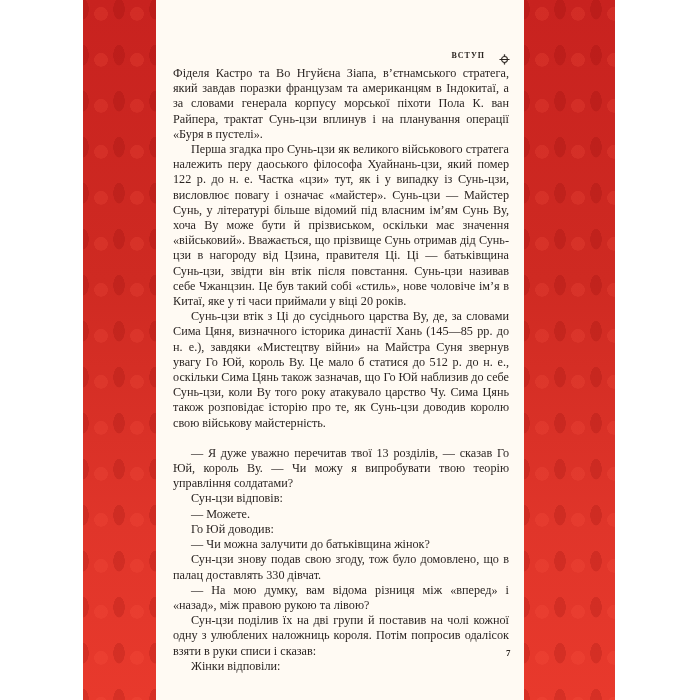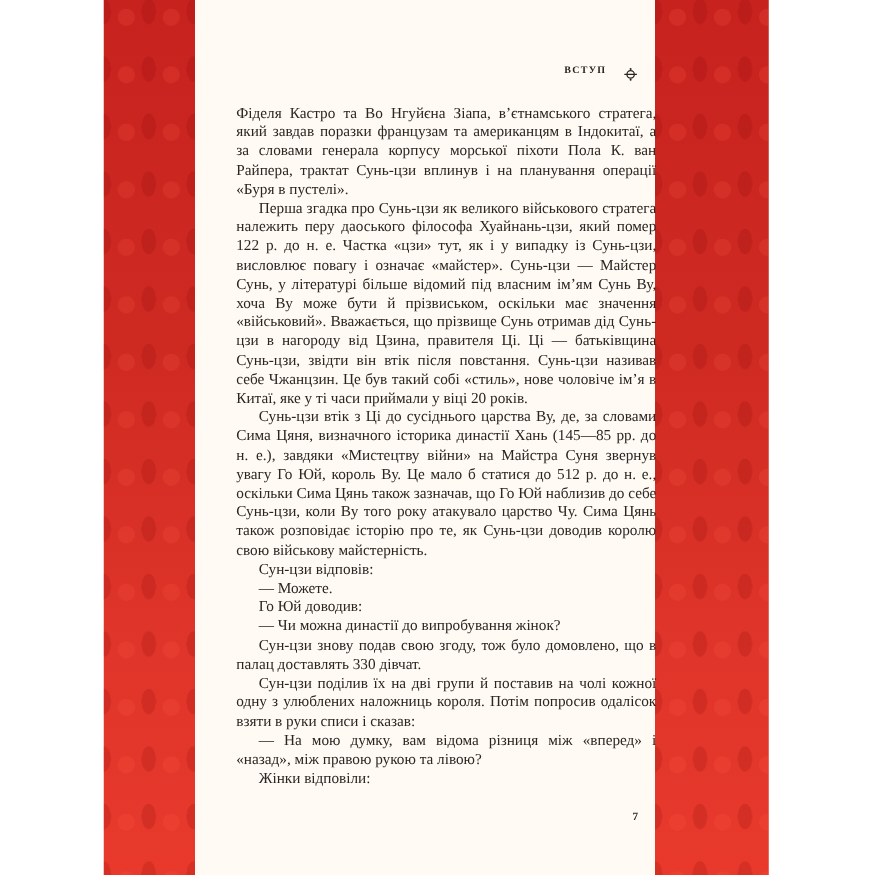--- a/index.html
+++ b/index.html
@@ -23,25 +23,24 @@
   .running-head {
     position:absolute; top:50px; right:14px;
     display:flex; align-items:center; gap:14px;padding-left:20px;
   }
   .running-head .title {
     font-family:"Liberation Serif",serif; font-weight:bold;
     font-size:8px; letter-spacing:1px; color:#2a2420;
   }
   .running-head .orn { width:11px; height:11px; display:inline-block; }
   .text {
-    position:absolute; left:17px; top:83px; width:336px;
+    position:absolute; left:17px; top:66px; width:336px;
     font-family:"Liberation Serif",serif;
     font-size:12.2px; line-height:15.2px; color:#2b2523;
     text-align:justify;
-    margin-left:16px;
   }
   .text p { margin:0; }
   .text p.ind { text-indent:18px;font-family:Liberation Serif, serif; }
   .text p.gap { margin-top:15px; }
   .folio {
     position:absolute; top:648px; left:350px;
     font-family:"Liberation Serif",serif; font-weight:bold; font-size:9px; color:#2a2420;
   }
 </style>
 </head>
@@ -60,24 +59,25 @@
         <circle cx="6" cy="1.3" r="0.9" fill="#2a2420"></circle>
         <circle cx="6" cy="10.7" r="0.9" fill="#2a2420"></circle>
       </svg>
     </span>
   </div>
 
   <div class="text">
     <p>Фіделя Кастро та Во Нгуйєна Зіапа, в’єтнамського стратега, який завдав поразки французам та американцям в Індокитаї, а за словами генерала корпусу морської піхоти Пола К. ван Райпера, трактат Сунь-цзи вплинув і на планування операції «Буря в пустелі».</p>
     <p class="ind">Перша згадка про Сунь-цзи як великого військового стратега належить перу даоського філософа Хуайнань-цзи, який помер 122 р. до н. е. Частка «цзи» тут, як і у випадку із Сунь-цзи, висловлює повагу і означає «майстер». Сунь-цзи — Майстер Сунь, у літературі більше відомий під власним ім’ям Сунь Ву, хоча Ву може бути й прізвиськом, оскільки має значення «військовий». Вважається, що прізвище Сунь отримав дід Сунь-цзи в нагороду від Цзина, правителя Ці. Ці — батьківщина Сунь-цзи, звідти він втік після повстання. Сунь-цзи називав себе Чжанцзин. Це був такий собі «стиль», нове чоловіче ім’я в Китаї, яке у ті часи приймали у віці 20 років.</p>
     <p class="ind">Сунь-цзи втік з Ці до сусіднього царства Ву, де, за словами Сима Цяня, визначного історика династії Хань (145—85 рр. до н. е.), завдяки «Мистецтву війни» на Майстра Суня звернув увагу Го Юй, король Ву. Це мало б статися до 512 р. до н. е., оскільки Сима Цянь також зазначав, що Го Юй наблизив до себе Сунь-цзи, коли Ву того року атакувало царство Чу. Сима Цянь також розповідає історію про те, як Сунь-цзи доводив королю свою військову майстерність.</p>
+    <p class="ind gap">— Я дуже уважно перечитав твої 13 розділів, — сказав Го Юй, король Ву. — Чи можу я випробувати твою теорію управління солдатами?</p>
     <p class="ind">Сун-цзи відповів:</p>
     <p class="ind">— Можете.</p>
     <p class="ind">Го Юй доводив:</p>
-    <p class="ind">— Чи можна династії до випробування жінок?</p>
+    <p class="ind">— Чи можна залучити до батьківщина жінок?</p>
     <p class="ind">Сун-цзи знову подав свою згоду, тож було домовлено, що в палац доставлять 330 дівчат.</p>
+    <p class="ind">— На мою думку, вам відома різниця між «вперед» і «назад», між правою рукою та лівою?</p>
     <p class="ind">Сун-цзи поділив їх на дві групи й поставив на чолі кожної одну з улюблених наложниць короля. Потім попросив одалісок взяти в руки списи і сказав:</p>
-    <p class="ind">— На мою думку, вам відома різниця між «вперед» і «назад», між правою рукою та лівою?</p>
     <p class="ind">Жінки відповіли:</p>
   </div>
 
   <div class="folio">7</div>
 </div>
 
 </body></html>

